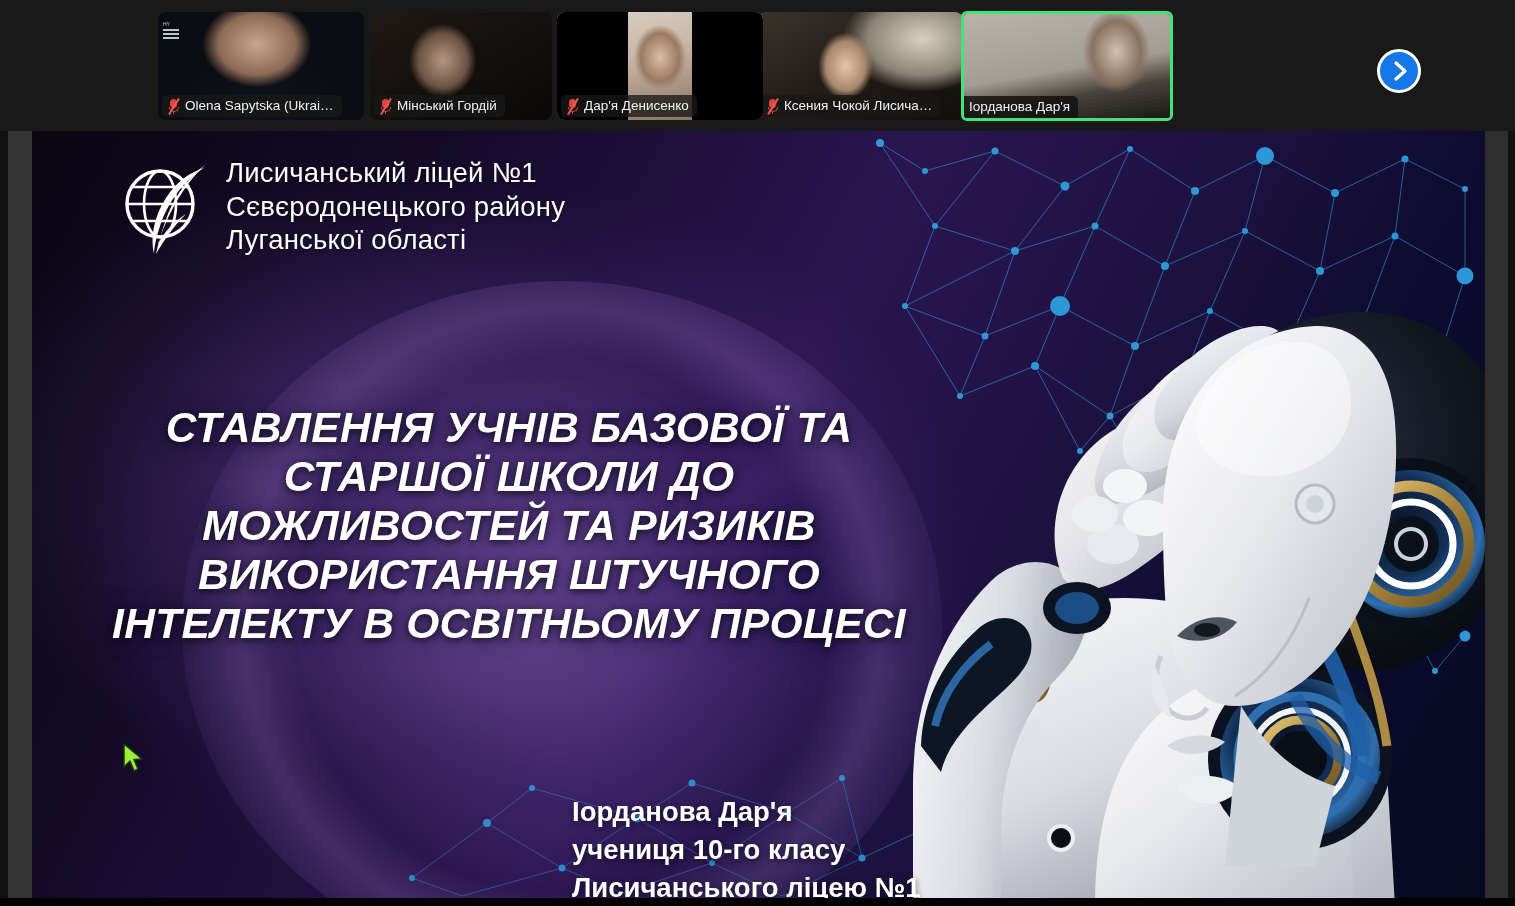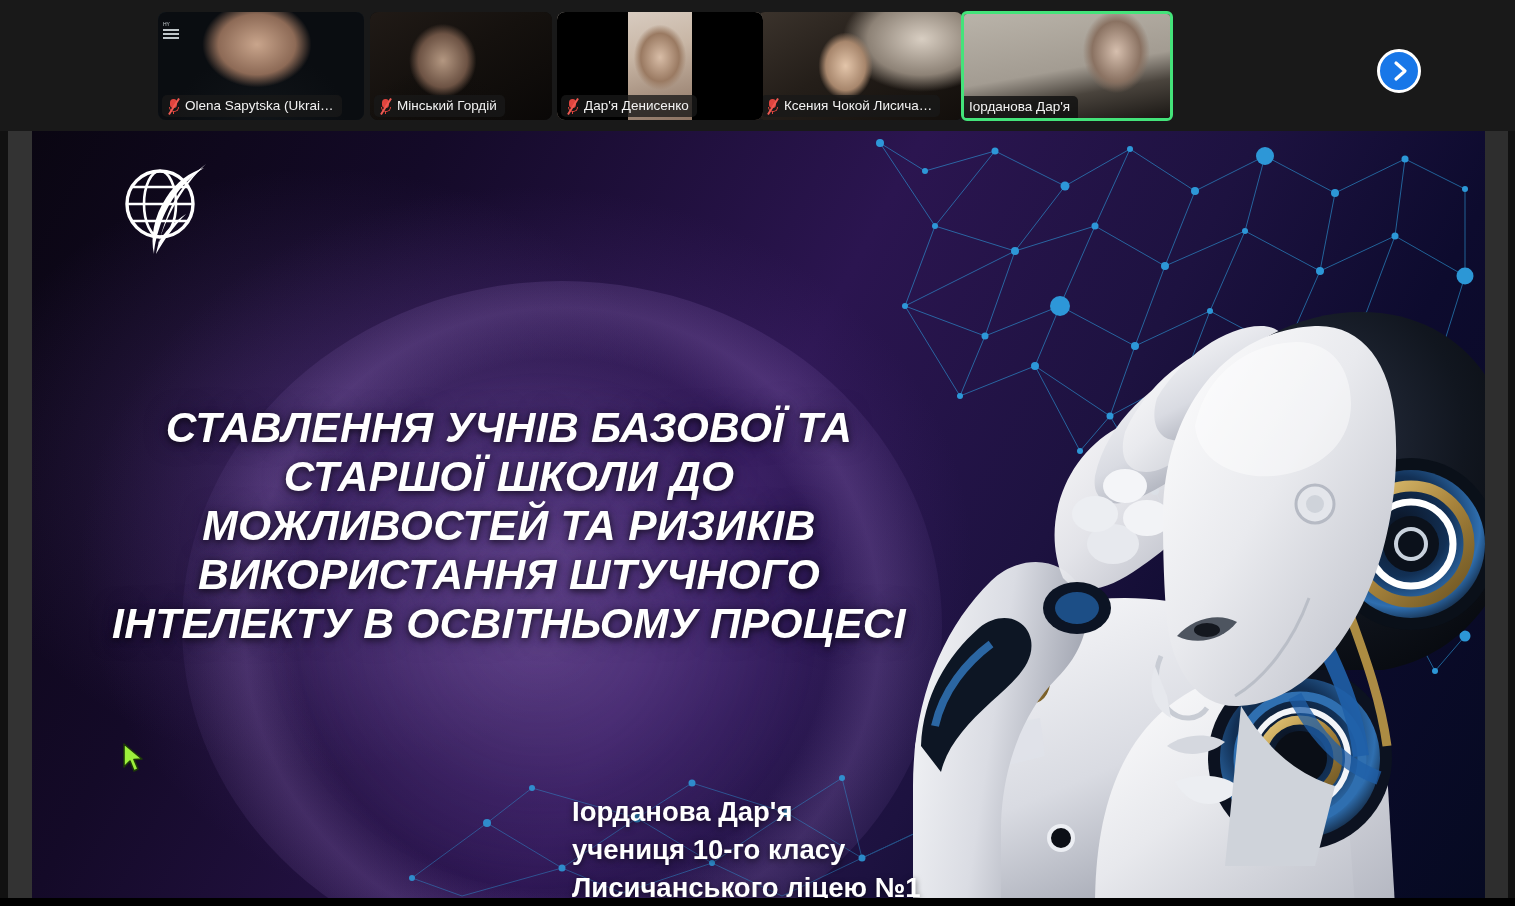--- a/index.html
+++ b/index.html
@@ -443,20 +443,23 @@
           <g>
             <circle cx="40" cy="44" r="33" fill="none" stroke="#ffffff" stroke-width="3.4"></circle>
             <ellipse cx="40" cy="44" rx="16" ry="33" fill="none" stroke="#ffffff" stroke-width="2.6"></ellipse>
             <line x1="7" y1="44" x2="73" y2="44" stroke="#ffffff" stroke-width="2.6"></line>
             <line x1="12" y1="27" x2="68" y2="27" stroke="#ffffff" stroke-width="2.4"></line>
             <line x1="12" y1="61" x2="68" y2="61" stroke="#ffffff" stroke-width="2.4"></line>
             <path d="M86 4 C70 16 56 34 48 54 C42 70 38 84 36 94 C44 80 54 66 66 54 C54 62 44 72 38 84 C46 58 62 26 86 4 Z" fill="#ffffff"></path>
             <path d="M84 8 C64 20 48 42 40 66 C36 78 34 88 34 94 C30 78 34 56 46 38 C56 22 70 12 84 8 Z" fill="#ffffff"></path>
           </g>
         </svg>
+        <div id="logo-text">Лисичанський ліцей №1
+Сєвєродонецького району
+Луганської області</div>
       </div>
 
       <div id="slide-title">СТАВЛЕННЯ УЧНІВ БАЗОВОЇ ТА
 СТАРШОЇ ШКОЛИ ДО
 МОЖЛИВОСТЕЙ ТА РИЗИКІВ
 ВИКОРИСТАННЯ ШТУЧНОГО
 ІНТЕЛЕКТУ В ОСВІТНЬОМУ ПРОЦЕСІ</div>
 
       <div id="author-block">Іорданова Дар'я
 учениця 10-го класу

